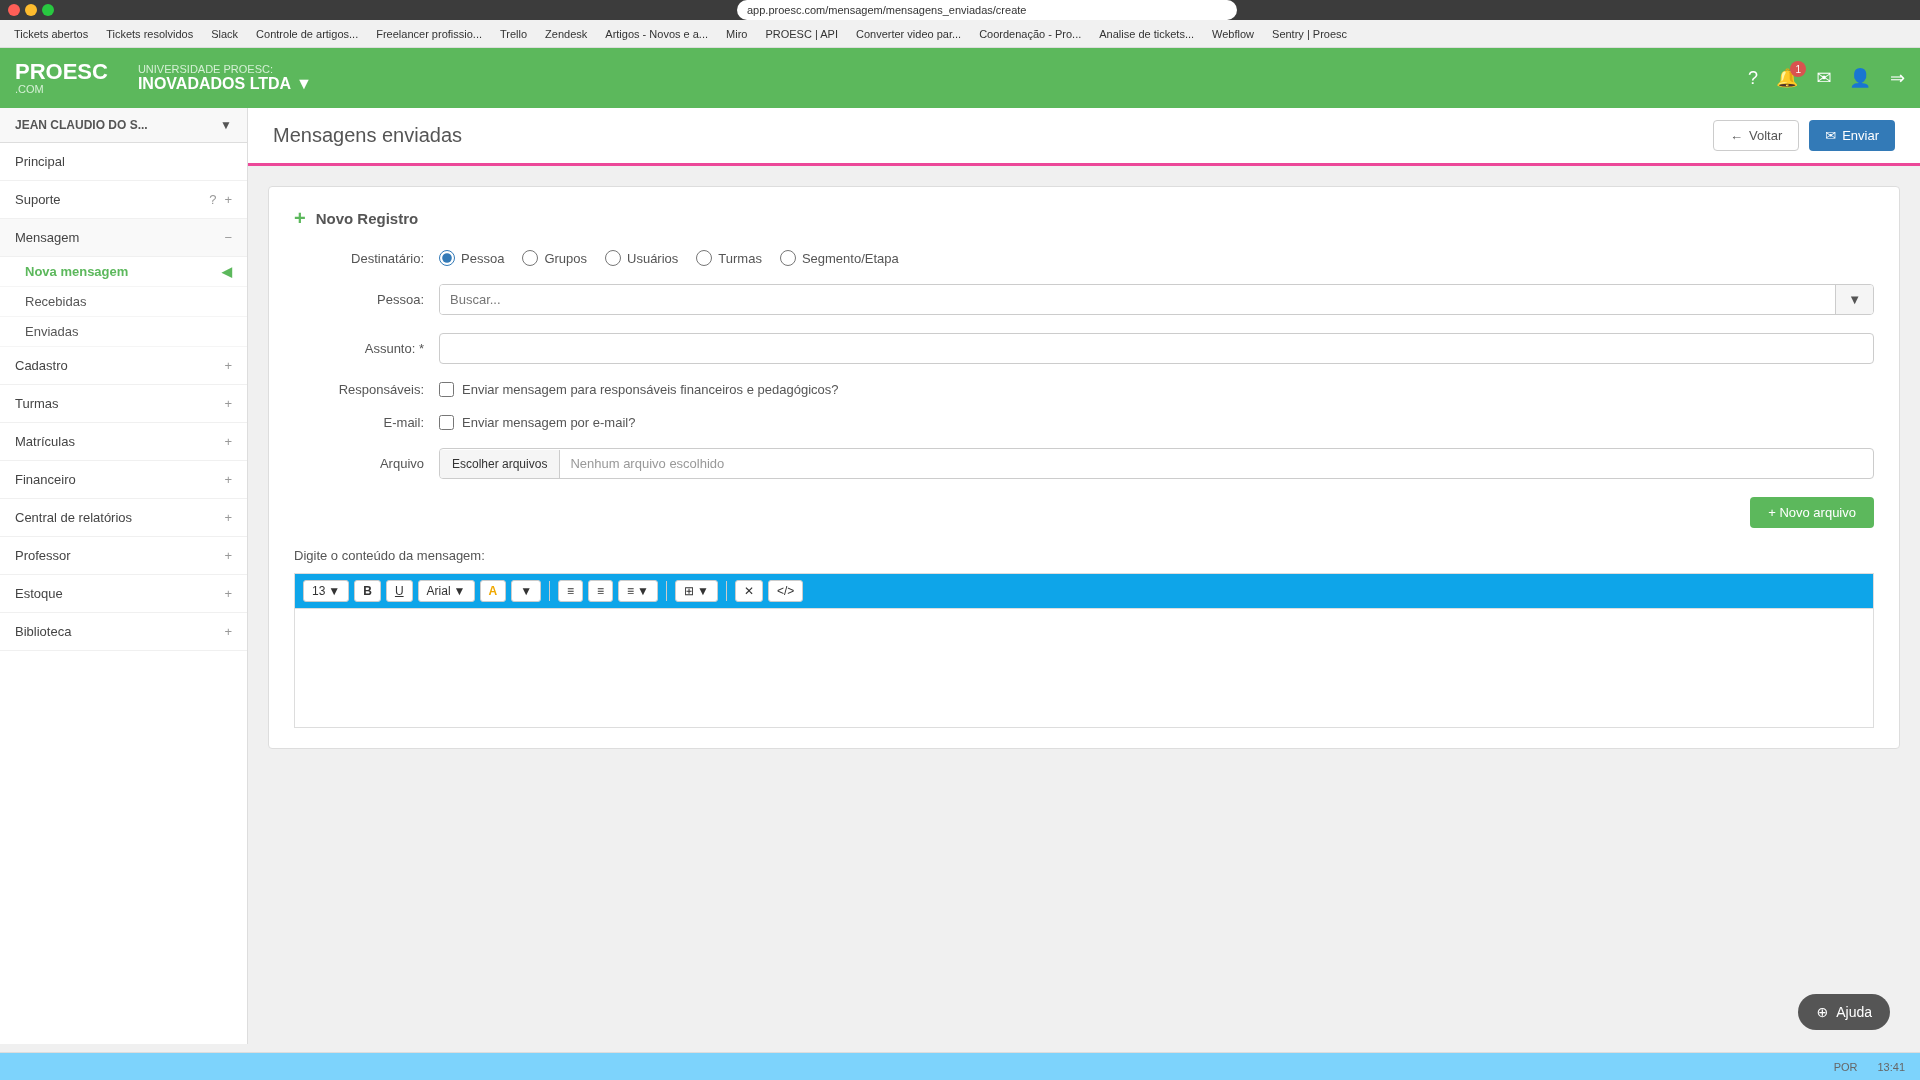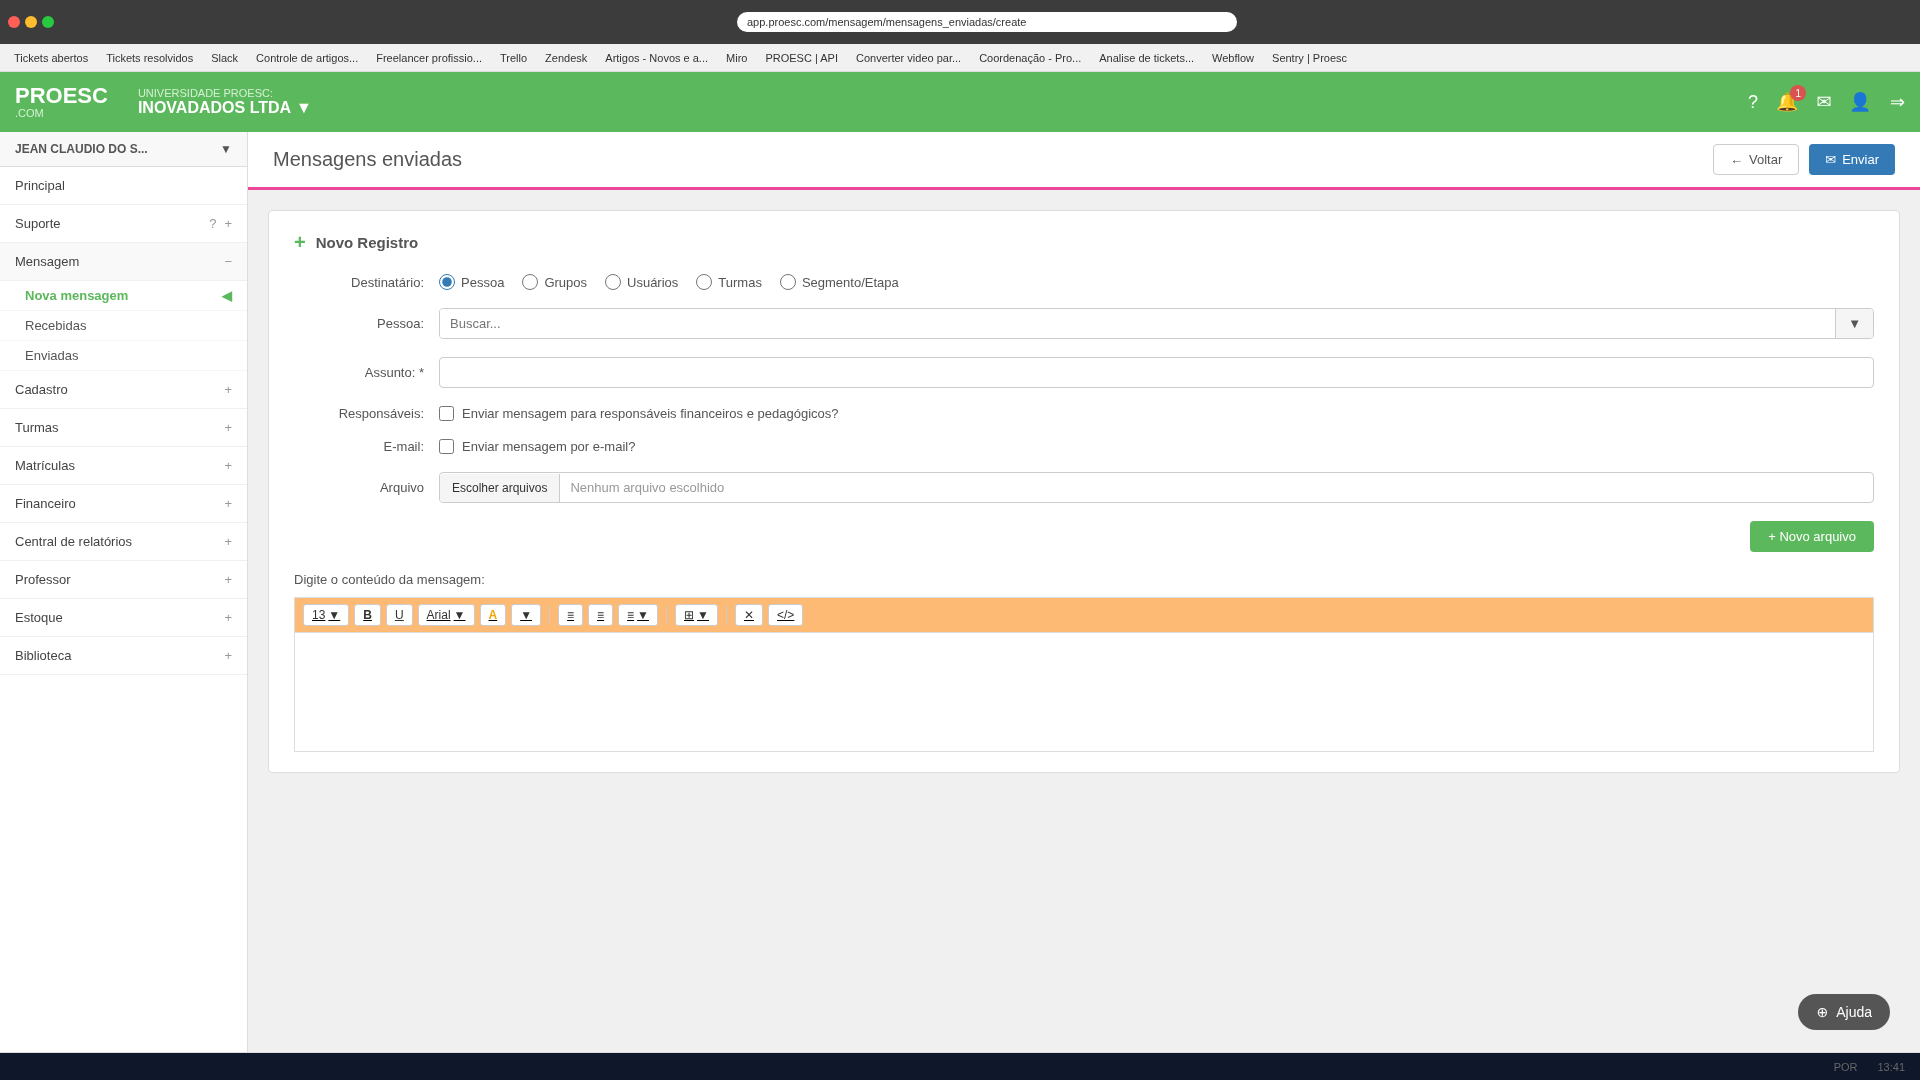--- a/index.html
+++ b/index.html
@@ -1,21 +1,21 @@
 <!DOCTYPE html>
 <html><head>
   <meta charset="utf-8">
   <style>
     * { box-sizing: border-box; margin: 0; padding: 0; }
     body { font-family: Arial, sans-serif; font-size: 13px; background: #f0f0f0; overflow-x: hidden; }
 
     
     .browser-bar {
       background: #3c3c3c;
-      height: 44px;
+      height: 20px;
       display: flex;
       align-items: center;
       padding: 0 8px;
       gap: 8px;
     }
     .browser-bar .url-bar {
       flex: 1;
       background: #fff;
       border-radius: 12px;
       height: 20px;
@@ -360,26 +360,25 @@
     
     .message-content-label {
       color: #555;
       font-size: 13px;
       margin-bottom: 10px;
     }
     .editor-toolbar {
       display: flex;
       align-items: center;
       gap: 5px;
-      background: #fdba74;
+      background: #0ea5e9;
       border: 1px solid #ddd;
       border-bottom: none;
       padding: 6px 8px;
       flex-wrap: wrap;
-      text-decoration: underline;
     }
     .toolbar-btn {
       background: #fff;
       border: 1px solid #ccc;
       border-radius: 3px;
       padding: 3px 8px;
       cursor: pointer;
       font-size: 12px;
       color: #333;
       display: flex;
@@ -411,21 +410,21 @@
       display: flex;
       align-items: center;
       gap: 8px;
       font-size: 14px;
       cursor: pointer;
       z-index: 100;
     }
 
     
     .status-bar {
-      background: #0f172a;
+      background: #7dd3fc;
       height: 28px;
       border-top: 1px solid #ddd;
       display: flex;
       align-items: center;
       justify-content: space-between;
       padding: 8px 15px;
       font-size: 11px;
       color: #666;
       position: fixed;
       bottom: 0;

